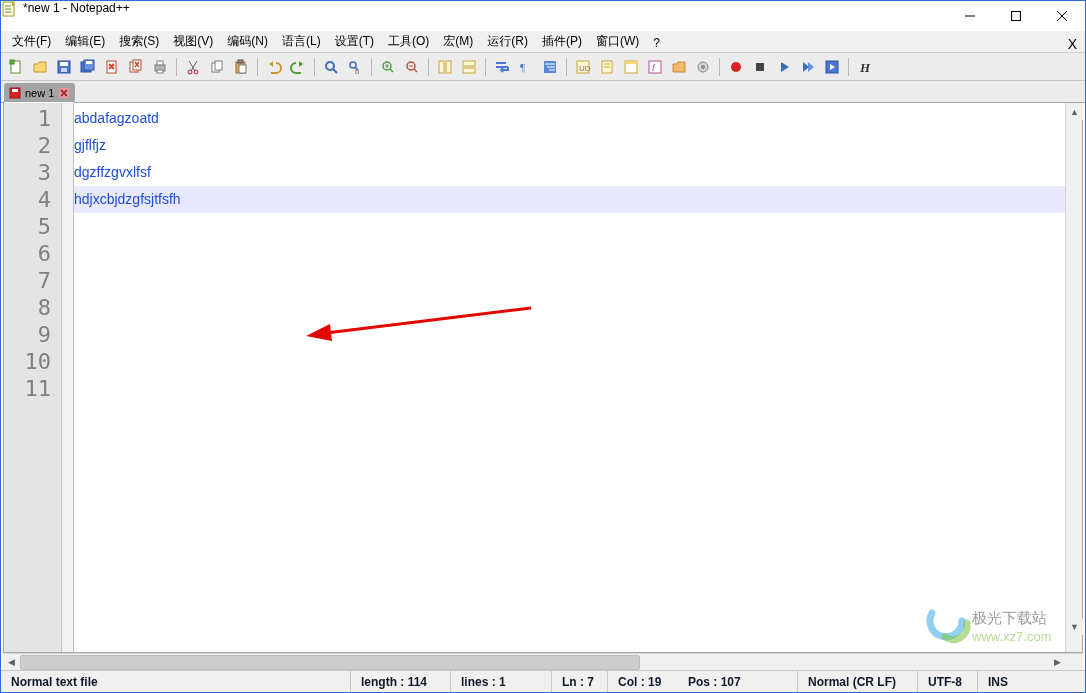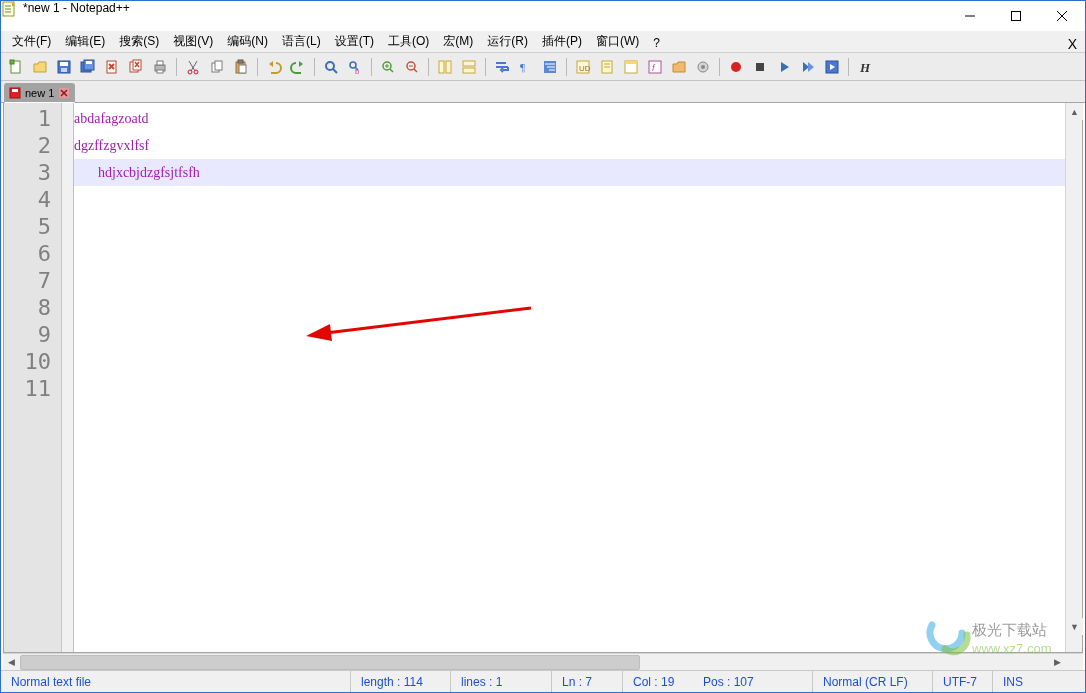--- a/index.html
+++ b/index.html
@@ -124,30 +124,30 @@
     padding-top: 2px;
   }
   .fold-strip {
     width: 12px;
     background: #f1f1f1;
     border-right: 1px solid #c0c0c0;
   }
   .text-area {
     flex: 1;
     position: relative;
-    font-family: Liberation Serif, serif;
+    font-family: Liberation Sans, sans-serif;
     font-size: 14px;
     line-height: 27px;
     padding-top: 2px;
     background: #fff;
-    color: #a21caf;
+    color: #1d4ed8;
     overflow: hidden;
   }
   .text-line { padding-left: 0px; height: 27px; white-space: pre; }
-  .text-line.current { background: #e8e8ff; padding-left: 24px; }
+  .text-line.current { background: #e8e8ff; }
   .scrollbar-v {
     width: 17px;
     background: #f0f0f0;
     border-left: 1px solid #d4d4d4;
     position: relative;
   }
   .sb-btn {
     width: 17px; height: 17px; background: #f0f0f0;
     display:flex; align-items:center; justify-content:center; color:#606060;
     font-size:9px;
@@ -171,35 +171,36 @@
     height:15px; background:#cdcdcd; border:1px solid #bdbdbd; border-radius:2px;
   }
 
   
   .statusbar {
     height: 22px;
     background: #f0f0f0;
     border-top: 1px solid #c9c9c9;
     display: flex;
     font-size: 12px;
-    color: #1d4ed8;
+    color: #0f172a;
+    font-weight: bold;
   }
   .sb-cell {
     padding: 0 10px;
     height: 100%;
     display: flex;
     align-items: center;
     border-right: 1px solid #c9c9c9;
   }
 
   
   .watermark {
     position: absolute;
     right: 8px;
-    bottom: 28px;
+    bottom: 40px;
     pointer-events: none;
     text-align: center;
   }
 
   
   .arrow-svg {
     position: absolute;
     top: 200px;
     left: 232px;
     pointer-events: none;
@@ -517,20 +518,21 @@
     <div>6</div>
     <div>7</div>
     <div>8</div>
     <div>9</div>
     <div>10</div>
     <div>11</div>
   </div>
   <div class="fold-strip"></div>
   <div class="text-area">
     <div class="text-line">abdafagzoatd</div>
+    <div class="text-line">gjflfjz</div>
     <div class="text-line">dgzffzgvxlfsf</div>
     <div class="text-line current">hdjxcbjdzgfsjtfsfh</div>
     <div class="text-line"></div>
     <div class="text-line"></div>
     <div class="text-line"></div>
     <div class="text-line"></div>
 
     <svg class="arrow-svg" width="240" height="50" viewBox="0 0 240 50">
       <line x1="225" y1="5" x2="20" y2="30" stroke="#e10600" stroke-width="3"></line>
       <polygon points="0,33 24,21 26,38" fill="#e10600"></polygon>
@@ -548,25 +550,25 @@
   <div class="sb-thumb-h" style="width:620px;"></div>
   <div style="flex:1"></div>
   <div class="sb-h-btn">▶</div>
   <div style="width:17px"></div>
 </div>
 
 <div class="statusbar">
   <div class="sb-cell" style="width:350px">Normal text file</div>
   <div class="sb-cell" style="width:100px;justify-content:flex-start">length : 114</div>
   <div class="sb-cell" style="width:100px;border-right:none;justify-content:flex-start">lines : 1</div>
-  <div class="sb-cell" style="border-left:1px solid #c9c9c9;width:72px">Ln : 7</div>
+  <div class="sb-cell" style="border-left:1px solid #c9c9c9;width:57px">Ln : 7</div>
   <div class="sb-cell" style="width:70px;border-right:none">Col : 19</div>
   <div class="sb-cell" style="width:120px;border-left:none">Pos : 107</div>
   <div class="sb-cell" style="width:120px">Normal (CR LF)</div>
-  <div class="sb-cell" style="width:60px">UTF-7</div>
+  <div class="sb-cell" style="width:60px">UTF-8</div>
   <div class="sb-cell" style="width:50px;border-right:none">INS</div>
 </div>
 
 <div class="watermark">
   <svg width="160" height="46" viewBox="0 0 160 46">
     <path d="M15 10 a16 16 0 1 0 30 8" fill="none" stroke="#39a9e6" stroke-width="7" stroke-linecap="round" opacity="0.55"></path>
     <path d="M28 34 a14 14 0 0 0 22 -14" fill="none" stroke="#7abf3c" stroke-width="7" stroke-linecap="round" opacity="0.55"></path>
     <text x="55" y="20" font-size="15" fill="#4a4a4a" opacity="0.55" font-family="Microsoft YaHei">极光下载站</text>
     <text x="55" y="38" font-size="13" fill="#7abf3c" opacity="0.55" font-family="Arial">www.xz7.com</text>
   </svg>

